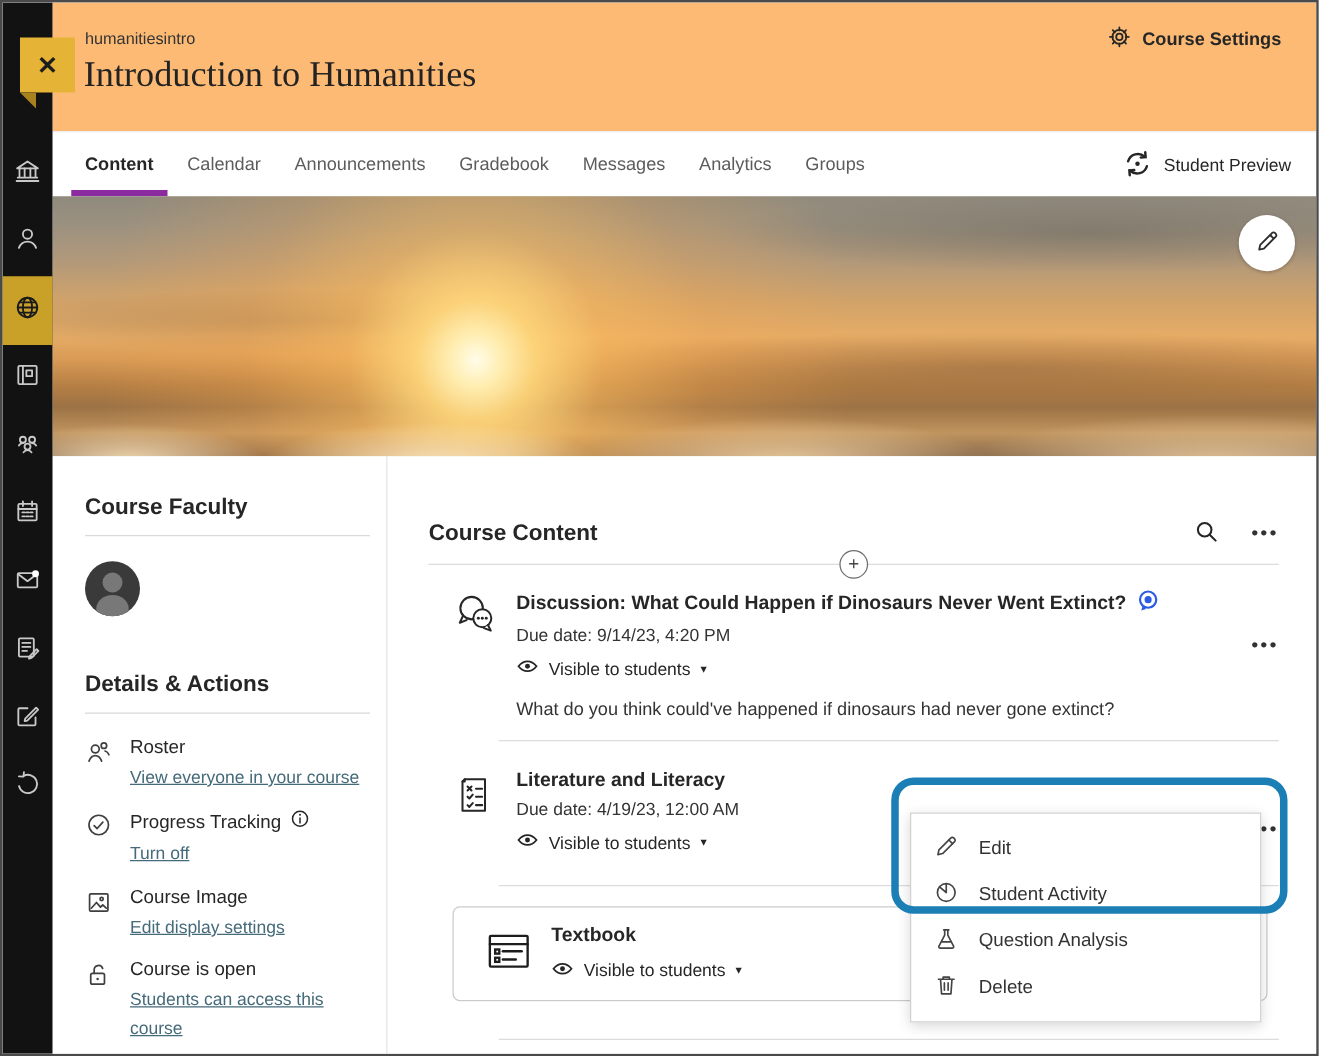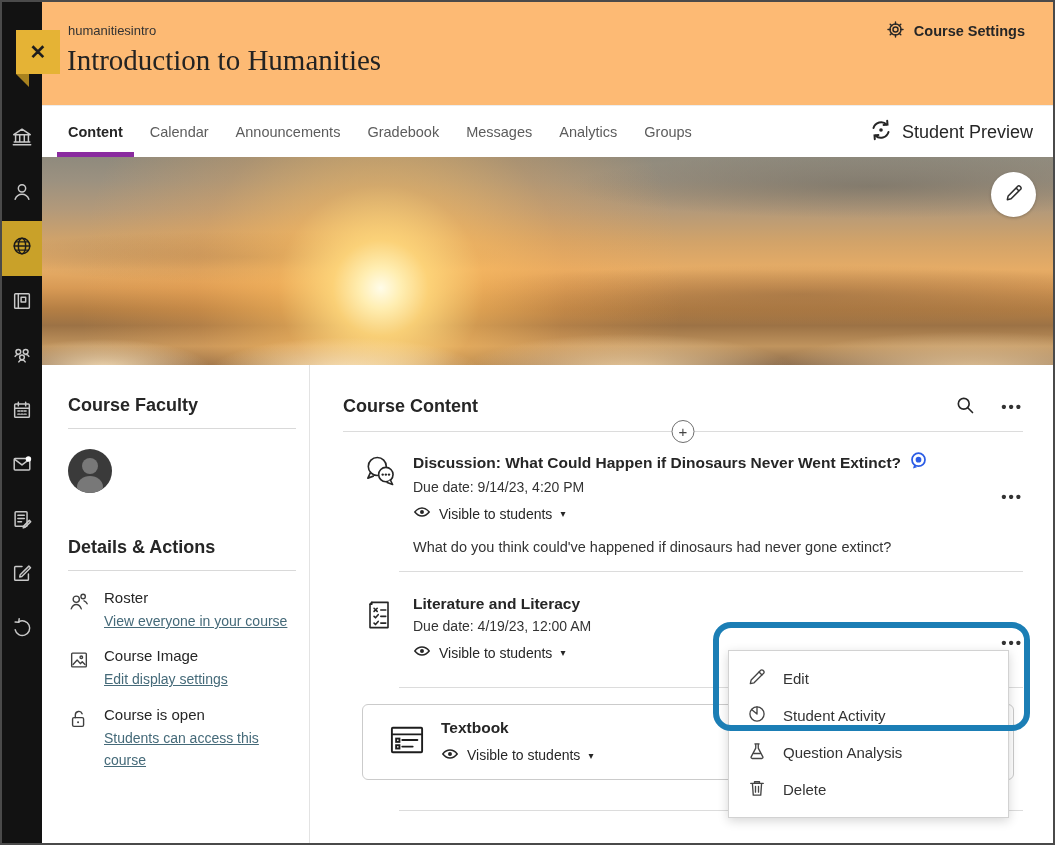--- a/index.html
+++ b/index.html
@@ -30,21 +30,21 @@
                   font-size:14.5px; font-weight:600; color:#262626; cursor:pointer; background:none; border:none;
                   font-family:inherit; }
 
   .tabbar { position:absolute; top:103px; left:0; right:0; height:52px; border-top:1px solid #ededed;
             display:flex; align-items:stretch; padding-left:26px; background:#fff; }
   .tab { position:relative; display:flex; align-items:center; margin-right:27px; font-size:14.5px;
          color:#5c5c5c; cursor:pointer; white-space:nowrap; }
   .tab.active { color:#262626; font-weight:700; }
   .tab.active::after { content:""; position:absolute; left:-11px; right:-11px; bottom:0; height:5px; background:#8a2b9f; }
   .student-preview { position:absolute; right:20px; top:0; height:52px; display:flex; align-items:center; gap:9px;
-         font-size:18px; color:#262626; cursor:pointer; background:none; border:none; font-family:inherit; }
+         font-size:14px; color:#262626; cursor:pointer; background:none; border:none; font-family:inherit; }
 
   
   .hero { position:absolute; top:155px; left:0; right:0; height:208px; overflow:hidden;
     background:
       radial-gradient(ellipse 150px 42px at 6% 102%, rgba(248,224,185,.95), rgba(248,224,185,0) 72%),
       radial-gradient(ellipse 190px 50px at 30% 104%, rgba(252,232,196,.95), rgba(252,232,196,0) 72%),
       radial-gradient(ellipse 230px 52px at 58% 103%, rgba(244,214,168,.9), rgba(244,214,168,0) 72%),
       radial-gradient(ellipse 280px 55px at 92% 103%, rgba(236,206,162,.9), rgba(236,206,162,0) 72%),
       radial-gradient(circle at 33.5% 63%, #fffce9 0%, #ffeeb2 3%, rgba(255,214,122,.92) 7%, rgba(252,186,92,.55) 15%, rgba(246,168,80,.25) 27%, rgba(246,168,80,0) 44%),
       radial-gradient(ellipse 430px 46px at 82% 14%, rgba(92,90,84,.42), rgba(92,90,84,0) 70%),
@@ -68,21 +68,21 @@
                font-weight:700; letter-spacing:.6px; padding:4px 11px; border-radius:10px; }
   .details-h { margin-top:44px; }
   .d-rows { margin-top:18px; }
   .d-row { display:flex; gap:12px; margin-bottom:15px; }
   .d-ic { width:24px; flex:none; padding-top:2px; color:#3f3f3f; }
   .d-ic svg { stroke:currentColor; fill:none; stroke-width:1.5; stroke-linecap:round; stroke-linejoin:round; }
   .d-title { font-size:15px; color:#262626; display:flex; align-items:center; gap:7px; }
   .d-link { font-size:14px; color:#456a79; text-decoration:underline; margin-top:4px; line-height:1.6; display:inline-block; cursor:pointer; }
 
   .right-col { position:absolute; left:268px; top:0; right:0; bottom:0; padding:30px 30px 0 33px; }
-  .cc-head { display:flex; align-items:center; }
+  .cc-head { display:flex; align-items:center;margin-top:20px; }
   .cc-title { font-size:18px; font-weight:700; }
   .cc-tools { margin-left:auto; display:flex; align-items:center; gap:26px; }
   .icon-btn { background:none; border:none; cursor:pointer; color:#262626; display:flex; align-items:center; }
   .dots { background:none; border:none; cursor:pointer; font-size:15px; letter-spacing:2px; color:#333; font-weight:bold; }
   .plus-divider { position:relative; border-top:1px solid #dcdcdc; margin-top:13px; }
   .plus-btn { position:absolute; left:50%; top:-12px; transform:translateX(-50%); width:23px; height:23px;
               border-radius:50%; border:1.5px solid #6e6e6e; background:#fff; color:#444; font-size:15px;
               line-height:19px; text-align:center; cursor:pointer; }
 
   .ci { position:relative; display:flex; gap:15px; padding:19px 0 16px 19px; }
@@ -252,20 +252,37 @@
           <div class="d-row">
             <span class="d-ic"><svg width="22" height="22" viewBox="0 0 24 24">
                   <circle cx="9" cy="9" r="3.4"></circle>
                   <path d="M3.5 19.5c1.2-3.4 3.2-4.8 5.5-4.8s4.3 1.4 5.5 4.8"></path>
                   <circle cx="16.5" cy="6" r="2.4"></circle>
                   <path d="M17.5 10.7c1.6.4 2.7 1.5 3.4 3.3"></path>
                 </svg></span>
             <div>
               <div class="d-title">Roster</div>
               <a class="d-link">View everyone in your course</a>
+            </div>
+          </div>
+          <div class="d-row">
+            <span class="d-ic"><svg width="22" height="22" viewBox="0 0 24 24">
+                  <circle cx="12" cy="12" r="8.5"></circle>
+                  <path d="M8 12.5l2.6 2.6 5-5.6"></path>
+                </svg></span>
+            <div>
+              <div class="d-title">
+                  <span>Progress Tracking</span>
+                <span><svg width="16" height="16" viewBox="0 0 24 24" fill="none" stroke="#262626" stroke-width="1.8">
+                      <circle cx="12" cy="12" r="9"></circle>
+                      <path d="M12 11v6" stroke-linecap="round"></path>
+                      <circle cx="12" cy="7.2" r="1.2" fill="#262626" stroke="none"></circle>
+                    </svg></span>
+              </div>
+              <a class="d-link">Turn off</a>
             </div>
           </div>
           <div class="d-row">
             <span class="d-ic"><svg width="22" height="22" viewBox="0 0 24 24">
                   <rect x="4" y="4.5" width="16" height="15" rx="1"></rect>
                   <circle cx="14.5" cy="9" r="1.4"></circle>
                   <path d="M5.5 17l4.5-5 3.5 4 2-2 3 3"></path>
                 </svg></span>
             <div>
               <div class="d-title">Course Image</div>

